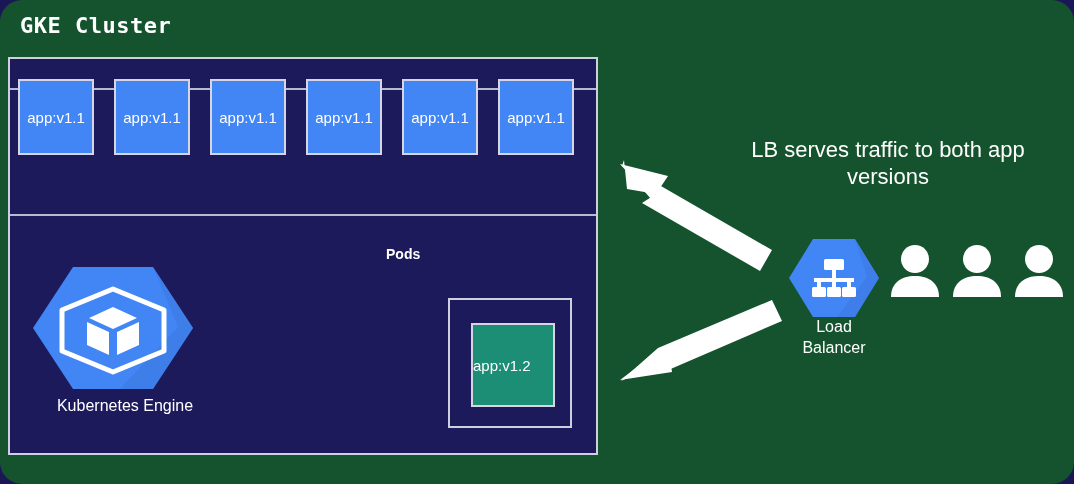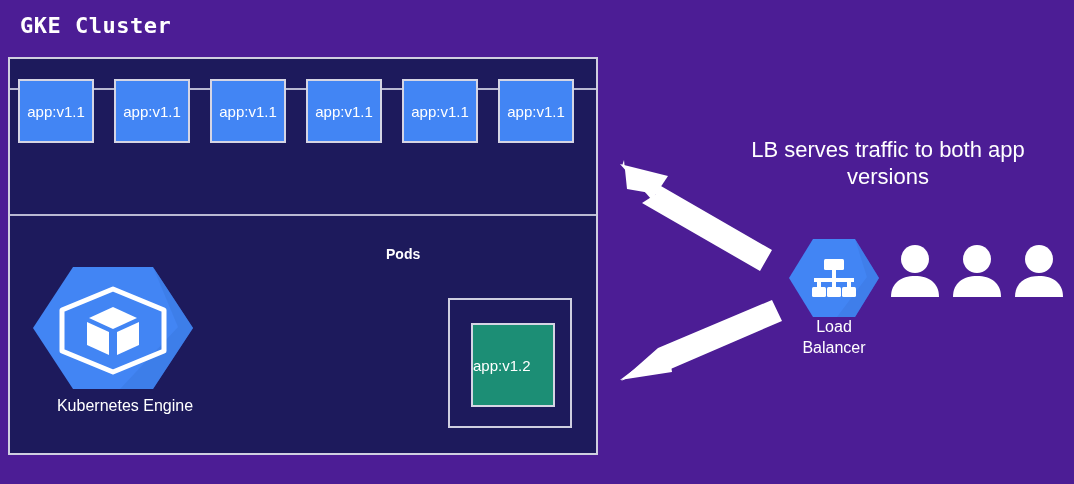--- a/index.html
+++ b/index.html
@@ -4,23 +4,24 @@
 <style>
   html, body {
     margin: 0;
     padding: 0;
     background: #1b1757;
   }
   #stage {
     position: relative;
     width: 1074px;
     height: 484px;
-    background: #4c1d95;
+    background: #14532d;
     overflow: hidden;
     font-family: "Liberation Sans", sans-serif;
+    border-radius: 22px;
   }
 
   
   #cluster-title {
     position: absolute;
     left: 20px;
     top: 13px;
     font-family: "DejaVu Sans Mono", "Liberation Mono", monospace;
     font-size: 22px;
     font-weight: bold;
@@ -57,21 +58,21 @@
     height: 126px;
     border-bottom: 2px solid #b9b9d2;
     box-sizing: border-box;
   }
 
   
   .pod-v1 {
     position: absolute;
     top: 79px;
     width: 76px;
-    height: 64px;
+    height: 76px;
     background: #4285f4;
     border: 2px solid #d5d5e4;
     box-sizing: border-box;
     display: flex;
     align-items: center;
     justify-content: center;
     color: #ffffff;
     font-size: 15px;
     white-space: nowrap;
   }

